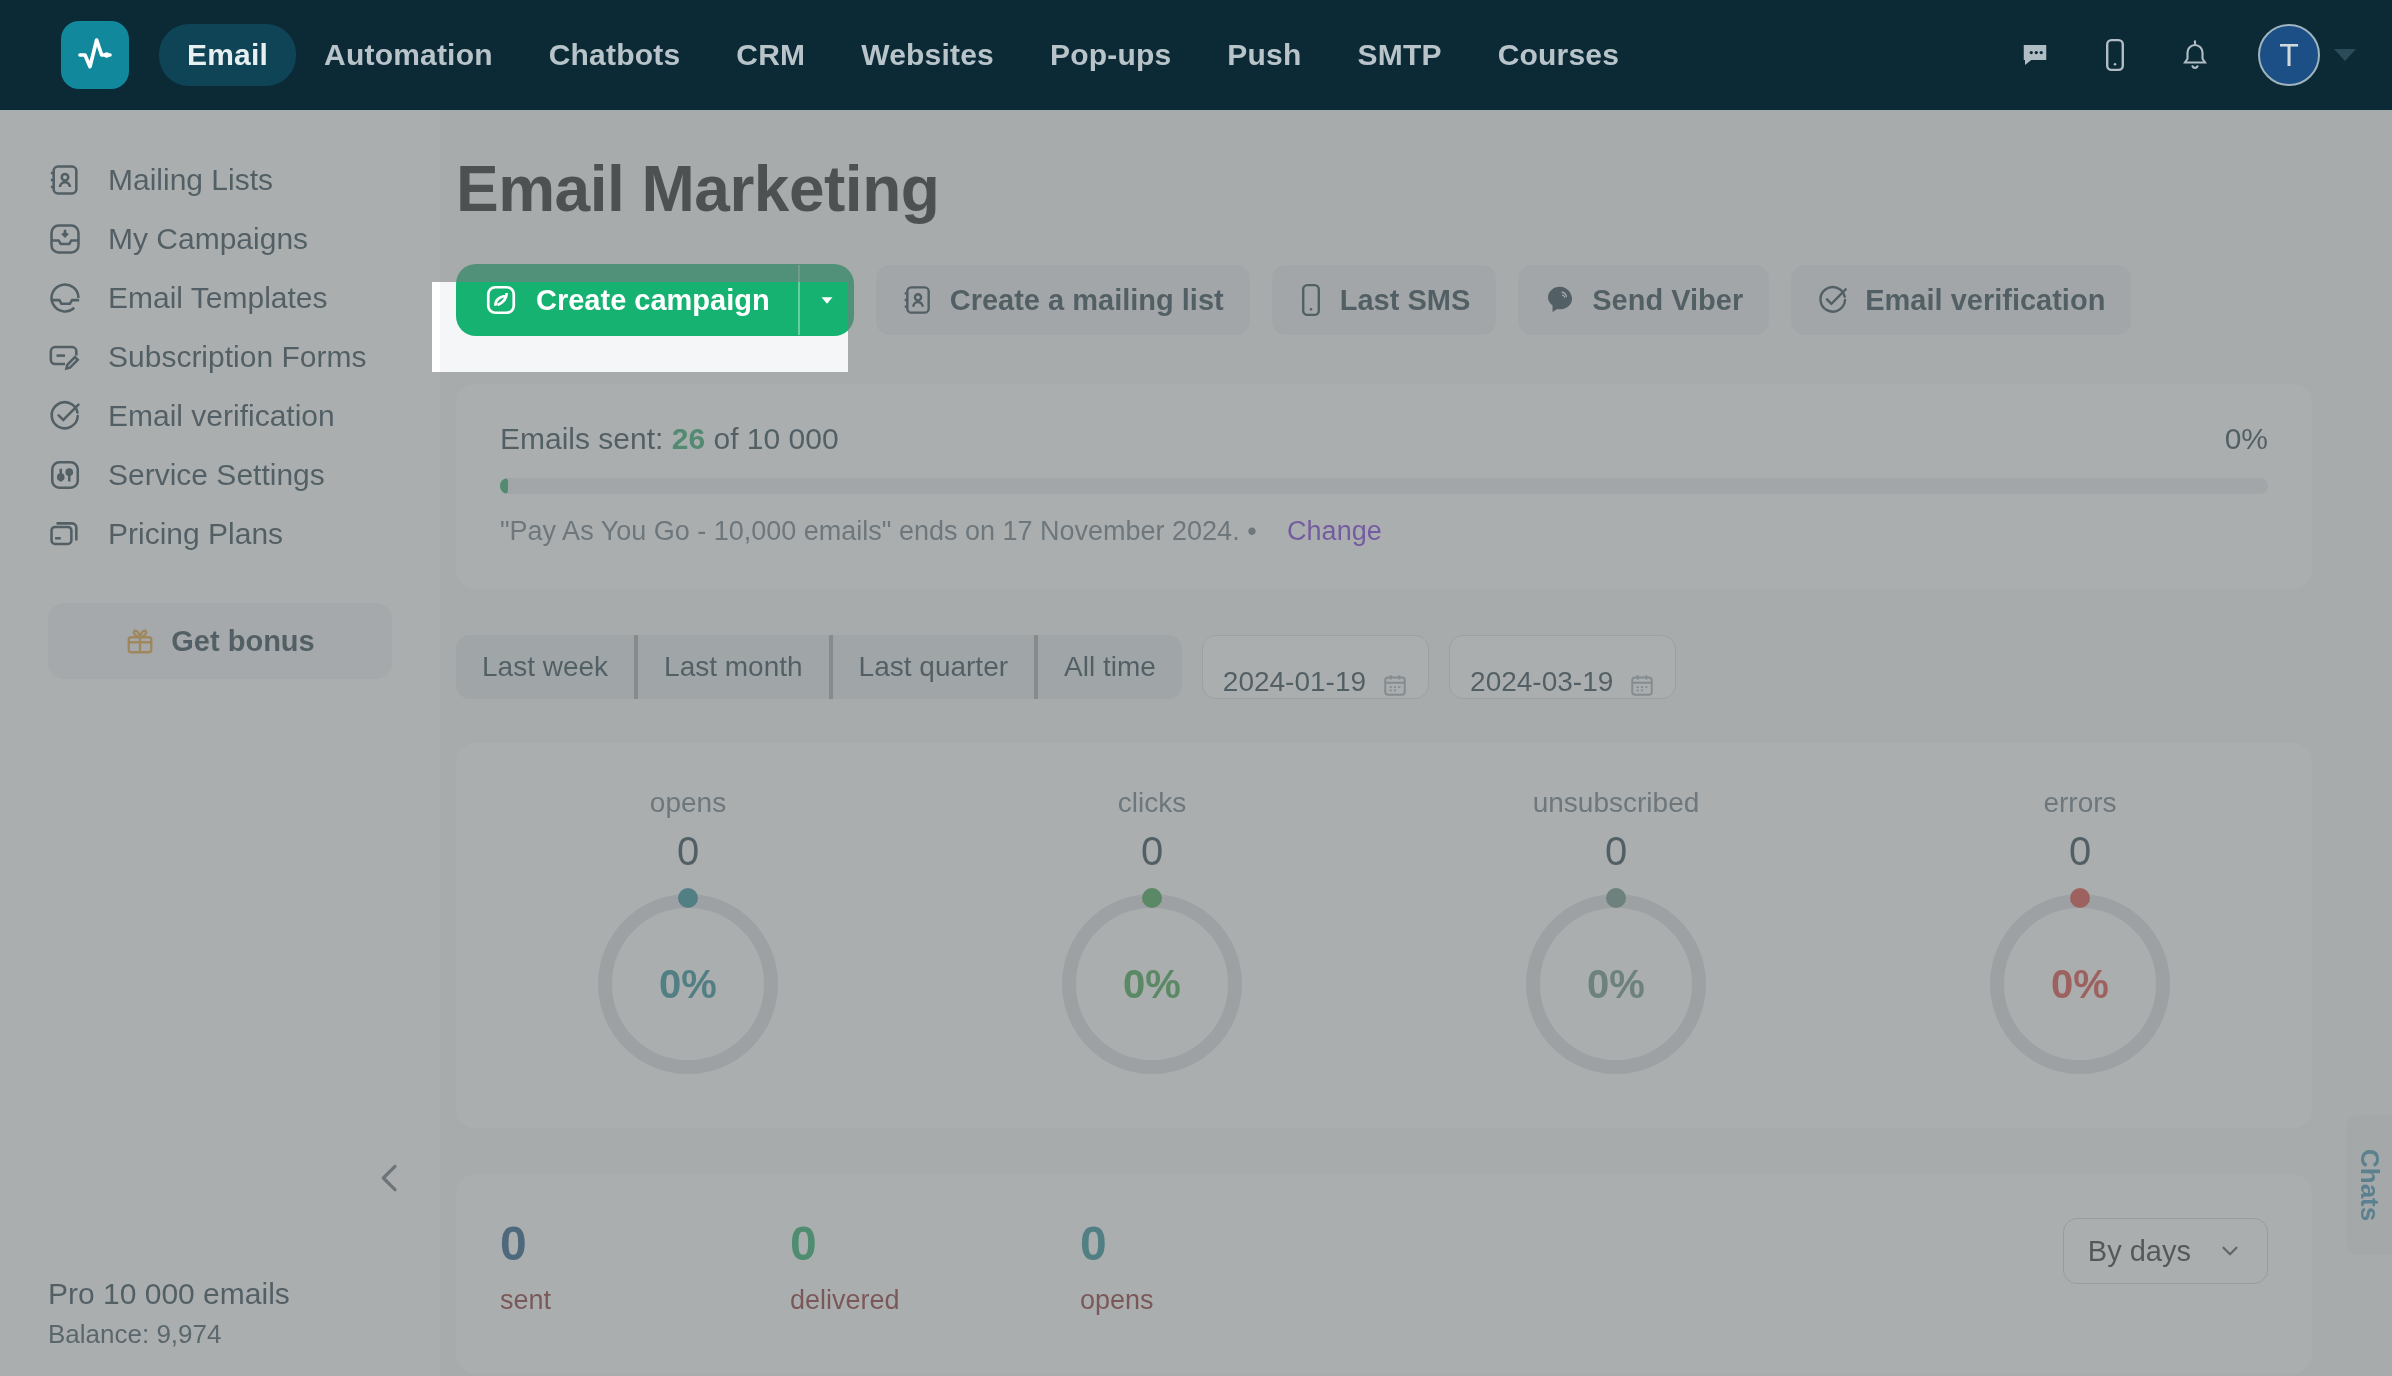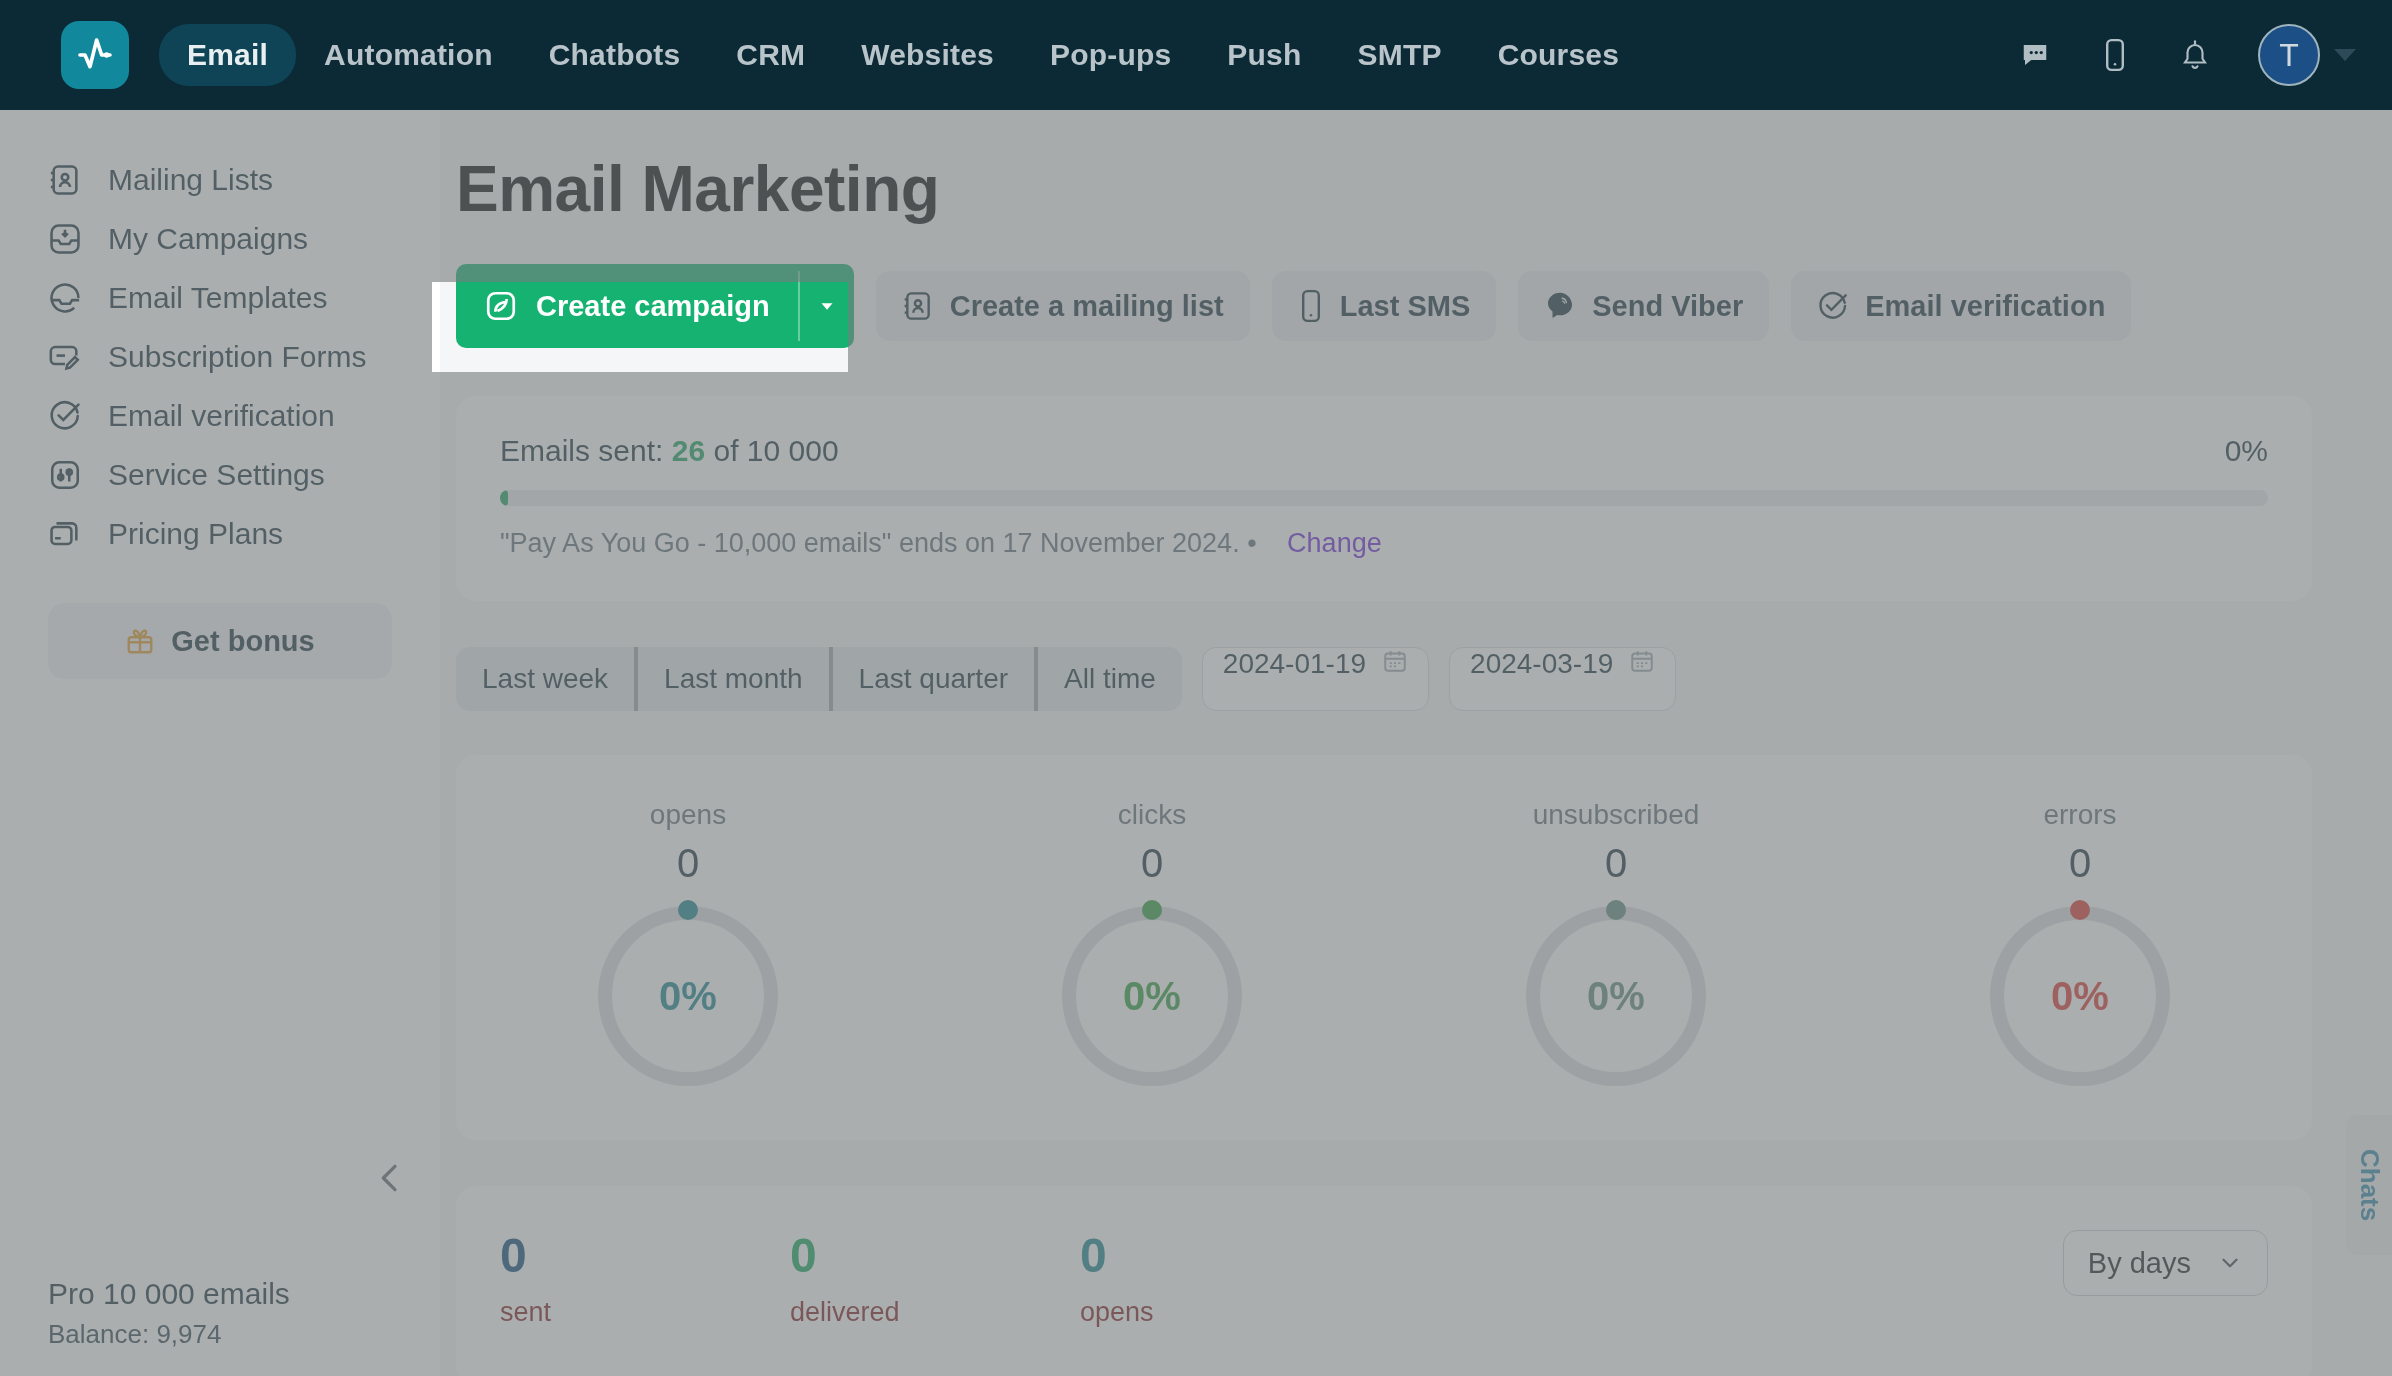--- a/index.html
+++ b/index.html
@@ -78,21 +78,21 @@
     position: absolute; top: 110px; left: 440px;
     width: 1952px; height: 1266px; background: #f4f6f7;
     padding: 42px 80px 0 16px;
   }
   .page-title {
     font-size: 64px; font-weight: 800; color: #080b0d;
     letter-spacing: -.5px; margin-bottom: 38px;
   }
   .action-row { display: flex; align-items: center; gap: 22px; margin-bottom: 48px; }
   .btn-primary {
-    height: 84px; background: #16b272; border-radius: 10px;
+    height: 72px; background: #16b272; border-radius: 20px;
     display: flex; align-items: center; cursor: pointer;
   }
   .btn-primary .body {
     display: flex; align-items: center; gap: 18px;
     padding: 0 28px 0 28px; height: 70px;
   }
   .btn-primary .label { color: #fff; font-size: 29px; font-weight: 700; }
   .btn-primary .split {
     width: 56px; height: 70px; border-left: 2px solid rgba(255,255,255,.35);
     display: flex; align-items: center; justify-content: center;
@@ -122,21 +122,21 @@
 
   .filter-row { display: flex; align-items: center; gap: 20px; margin-bottom: 44px; }
   .seg { display: flex; background: #e2e8ea; border-radius: 14px; overflow: hidden; height: 64px; }
   .seg-item {
     display: flex; align-items: center; padding: 0 26px; font-size: 28px;
     color: #17303d; cursor: pointer; border-right: 4px solid #a3a3a3;
   }
   .seg-item:last-child { border-right: none; }
   .date-box {
     height: 64px; border: 1px solid #d4dade; background: #fff; border-radius: 14px;
-    display: flex; align-items: flex-start; gap: 16px; padding: 0 20px;
+    display: flex; align-items: flex-end; gap: 16px; padding: 0 20px;
     font-size: 28px; color: #17303d; cursor: pointer;
   }
 
   .donut-card { background: #fff; border-radius: 20px; padding: 44px 0 54px 0; margin-bottom: 46px; }
   .donuts { display: flex; }
   .donut-col { flex: 1; display: flex; flex-direction: column; align-items: center; }
   .donut-label { font-size: 28px; color: #5c6f79; margin-bottom: 10px; }
   .donut-count { font-size: 40px; color: #17303d; margin-bottom: 20px; }
   .donut-wrap { position: relative; width: 180px; height: 180px; }
   .donut-ring {

